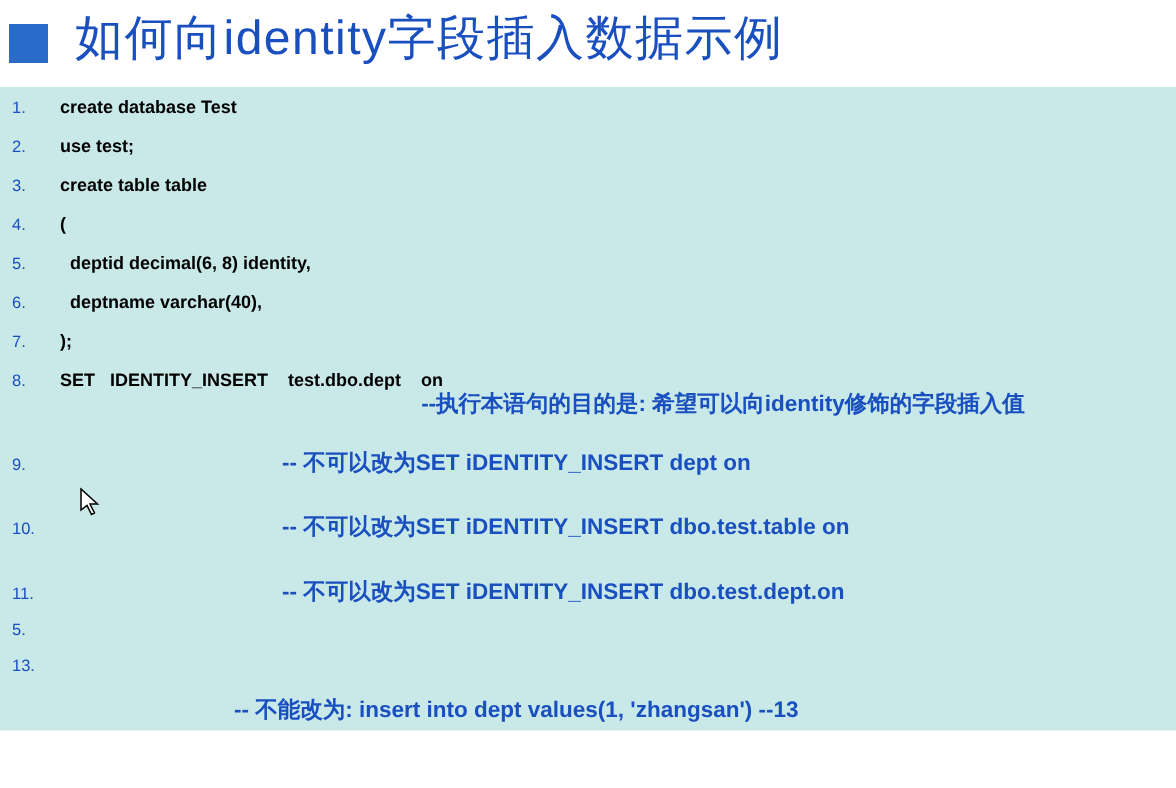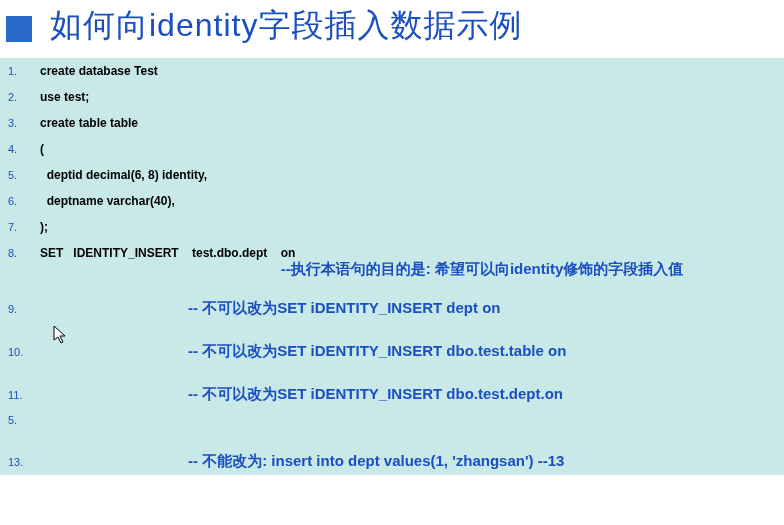--- a/index.html
+++ b/index.html
@@ -151,21 +151,21 @@
 
   <div class="numbered-comment">
     <span class="line-num">11.</span>
     <span class="comment-text">--  不可以改为SET iDENTITY_INSERT dbo.test.dept.on</span>
   </div>
 
   <div class="code-line">
     <span class="line-num">5.</span>
   </div>
 
-  <div class="numbered-comment" style="margin-bottom:2px;">
+  <div class="numbered-comment" style="margin-bottom:2px;flex-direction:column;">
     <span class="line-num">13.</span>
     <span class="comment-text">--  不能改为: insert into dept values(1, 'zhangsan')  --13</span>
   </div>
 
 </div>
 
 <svg class="cursor-icon" width="16" height="20" viewBox="0 0 16 20">
   <path d="M1 1 L1 15 L5 12 L8 18 L10 17 L7 11 L12 11 Z" fill="#ffffff" stroke="#000000" stroke-width="1"></path>
 </svg>
 

